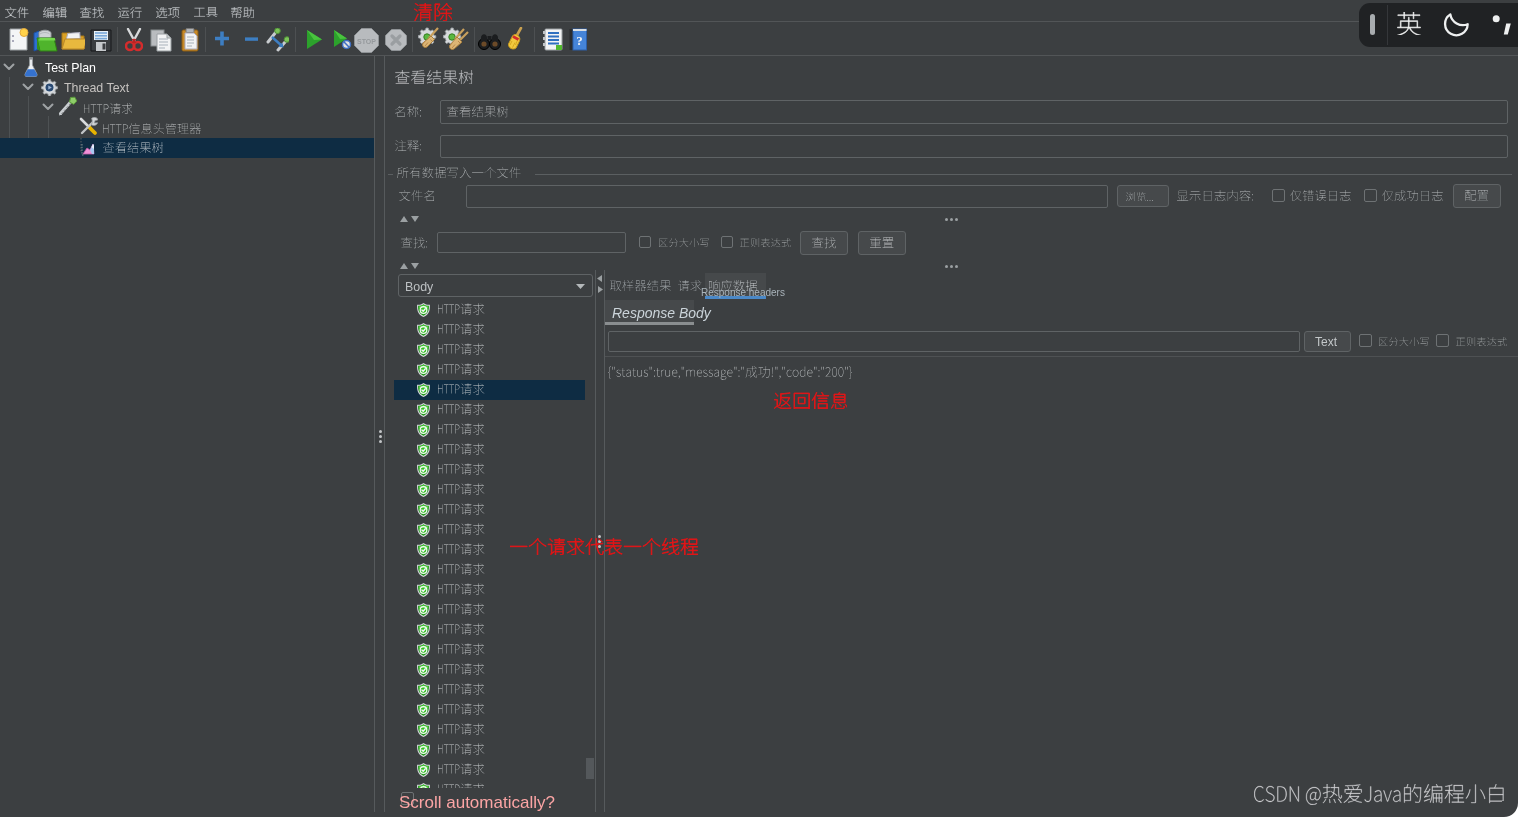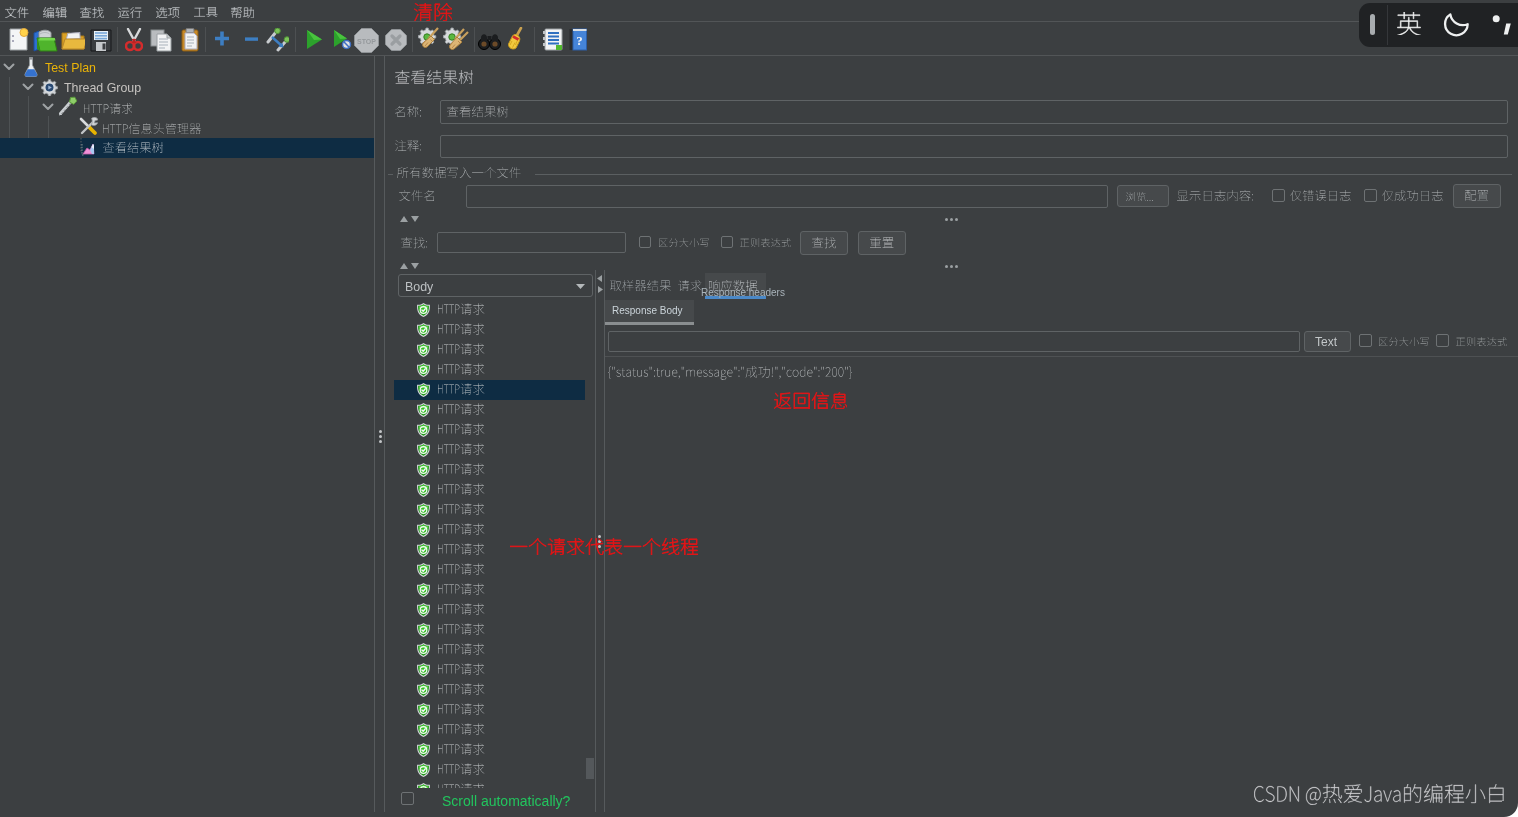--- a/index.html
+++ b/index.html
@@ -52,22 +52,22 @@
     <div style="position:absolute;left:0px;top:138px;width:374px;height:20px;z-index:2;background:#0e2c43;"></div>
     <svg style="position:absolute;left:3px;top:63px;z-index:5" width="12" height="8">
       <polyline points="1.5,1.5 6,6 10.5,1.5" fill="none" stroke="#9ea2a4" stroke-width="2" stroke-linecap="round" stroke-linejoin="round"></polyline>
     </svg>
     <svg style="position:absolute;left:22px;top:83px;z-index:5" width="12" height="8">
       <polyline points="1.5,1.5 6,6 10.5,1.5" fill="none" stroke="#9ea2a4" stroke-width="2" stroke-linecap="round" stroke-linejoin="round"></polyline>
     </svg>
     <svg style="position:absolute;left:42px;top:103px;z-index:5" width="12" height="8">
       <polyline points="1.5,1.5 6,6 10.5,1.5" fill="none" stroke="#9ea2a4" stroke-width="2" stroke-linecap="round" stroke-linejoin="round"></polyline>
     </svg>
-    <div style="position:absolute;left:45px;top:60.5px;font-size:12.4px;color:#eab308;white-space:pre;z-index:5;text-align:center;">Test Plan</div>
-    <div style="position:absolute;left:64px;top:80.5px;font-size:12.4px;color:#c6c3c0;white-space:pre;z-index:5;">Thread Group</div>
+    <div style="position:absolute;left:45px;top:60.5px;font-size:12.4px;color:#ffffff;white-space:pre;z-index:5;text-align:center;">Test Plan</div>
+    <div style="position:absolute;left:64px;top:80.5px;font-size:12.4px;color:#c6c3c0;white-space:pre;z-index:5;">Thread Text</div>
     <svg style="position:absolute;left:83.5px;top:103.2px;z-index:5" width="48.9" height="11.0" viewBox="1.18 -10.14 48.94 11.03">
       <path fill="#cbcecf" d="M1.2 0V-8.9H1.6V-4.9H5.9V-8.9H6.3V0H5.9V-4.5H1.6V0Z M10.4 0V-8.5H7.8V-8.9H13.3V-8.5H10.8V0Z M16.5 0V-8.5H14V-8.9H19.4V-8.5H16.9V0Z M21 0V-8.9H22.9Q23.8 -8.9 24.4 -8.6Q25 -8.4 25.3 -7.9Q25.7 -7.3 25.7 -6.4Q25.7 -5.6 25.3 -5Q25 -4.5 24.4 -4.2Q23.8 -3.9 22.9 -3.9H21.4V0ZM21.4 -4.3H22.8Q24 -4.3 24.6 -4.8Q25.2 -5.3 25.2 -6.4Q25.2 -7.6 24.6 -8Q24 -8.5 22.7 -8.5H21.4Z M27.8 -9.5 28.1 -9.8Q28.4 -9.5 28.7 -9.2Q29.1 -8.9 29.4 -8.6Q29.7 -8.2 29.8 -8L29.6 -7.7Q29.4 -8 29.1 -8.3Q28.8 -8.6 28.5 -8.9Q28.2 -9.3 27.8 -9.5ZM28.7 0.5 28.7 0.2 28.9 -0.2 30.8 -1.6Q30.9 -1.5 30.9 -1.4Q30.9 -1.3 31 -1.3Q30.3 -0.7 29.8 -0.4Q29.4 -0.1 29.2 0.1Q29 0.3 28.9 0.4Q28.8 0.5 28.7 0.5ZM26.8 -6.2H29.1V-5.9H26.8ZM28.7 0.5Q28.7 0.5 28.6 0.4Q28.6 0.4 28.5 0.3Q28.5 0.2 28.4 0.2Q28.6 0.1 28.8 -0.1Q29 -0.3 29 -0.7V-6.2H29.4V-0.2Q29.4 -0.2 29.3 -0.1Q29.2 0 29 0.1Q28.9 0.2 28.8 0.3Q28.7 0.5 28.7 0.5ZM31.7 -3.2H36.5V-2.8H31.7ZM31 -9.1H37.5V-8.7H31ZM31.2 -7.6H37.1V-7.3H31.2ZM30.6 -6.1H37.8V-5.7H30.6ZM31.7 -1.5H36.6V-1.1H31.7ZM31.5 -4.8H36.6V-4.4H31.9V0.8H31.5ZM36.3 -4.8H36.7V0.2Q36.7 0.4 36.6 0.5Q36.6 0.6 36.4 0.7Q36.2 0.7 35.8 0.8Q35.4 0.8 34.8 0.8Q34.8 0.7 34.7 0.6Q34.7 0.5 34.6 0.4Q35.2 0.4 35.6 0.4Q36 0.4 36.1 0.4Q36.3 0.4 36.3 0.2ZM33.9 -10.1H34.3V-6H33.9Z M39.3 -7.9H49.8V-7.5H39.3ZM44.7 -7.6Q45 -6.4 45.5 -5.3Q46.1 -4.1 46.8 -3.2Q47.5 -2.2 48.3 -1.5Q49.2 -0.8 50.1 -0.4Q50.1 -0.4 50 -0.3Q50 -0.3 49.9 -0.2Q49.9 -0.2 49.9 -0.1Q48.6 -0.7 47.5 -1.8Q46.4 -2.9 45.6 -4.4Q44.9 -5.8 44.4 -7.5ZM48.8 -6.7 49.1 -6.5Q48.7 -6.1 48.2 -5.6Q47.7 -5 47.2 -4.6Q46.7 -4.1 46.2 -3.7L46 -3.9Q46.4 -4.3 47 -4.8Q47.5 -5.3 48 -5.8Q48.5 -6.3 48.8 -6.7ZM46.2 -9.7 46.4 -10Q46.8 -9.7 47.2 -9.5Q47.7 -9.2 48 -8.9Q48.4 -8.7 48.6 -8.5L48.4 -8.2Q48.2 -8.4 47.8 -8.7Q47.4 -9 47 -9.2Q46.6 -9.5 46.2 -9.7ZM40.1 -6.3 40.4 -6.5Q40.8 -6.2 41.2 -5.8Q41.7 -5.4 42 -4.9Q42.3 -4.5 42.5 -4.2L42.3 -4Q42.1 -4.3 41.7 -4.7Q41.4 -5.2 41 -5.6Q40.6 -6 40.1 -6.3ZM44.3 -10.1H44.7V0.2Q44.7 0.5 44.6 0.6Q44.5 0.8 44.2 0.8Q44 0.9 43.5 0.9Q43 0.9 42.2 0.9Q42.2 0.8 42.1 0.7Q42.1 0.6 42 0.5Q42.7 0.5 43.3 0.5Q43.8 0.5 44 0.5Q44.2 0.5 44.3 0.4Q44.3 0.4 44.3 0.2ZM39.1 -0.8Q39.8 -1.1 40.7 -1.6Q41.5 -2.1 42.5 -2.6Q43.5 -3.2 44.4 -3.7L44.6 -3.4Q43.6 -2.9 42.7 -2.3Q41.8 -1.8 40.9 -1.3Q40 -0.8 39.3 -0.4Z"></path>
     </svg>
     <svg style="position:absolute;left:103px;top:122.6px;z-index:5" width="97.9" height="11.1" viewBox="1.19 -10.25 97.94 11.14">
       <path fill="#cbcecf" d="M1.2 0V-8.9H1.6V-4.9H6V-8.9H6.4V0H6V-4.5H1.6V0Z M10.5 0V-8.5H7.9V-8.9H13.4V-8.5H10.9V0Z M16.7 0V-8.5H14.1V-8.9H19.6V-8.5H17.1V0Z M21.2 0V-8.9H23.1Q24 -8.9 24.6 -8.6Q25.2 -8.4 25.6 -7.9Q25.9 -7.3 25.9 -6.4Q25.9 -5.6 25.6 -5Q25.2 -4.5 24.6 -4.2Q24 -3.9 23.1 -3.9H21.6V0ZM21.6 -4.3H23Q24.2 -4.3 24.8 -4.8Q25.5 -5.3 25.5 -6.4Q25.5 -7.6 24.8 -8Q24.2 -8.5 22.9 -8.5H21.6Z M31.1 -6.3H36.8V-6H31.1ZM31.1 -4.6H36.8V-4.3H31.1ZM31.1 -0.1H36.8V0.3H31.1ZM30.2 -8H37.9V-7.6H30.2ZM31 -2.9H36.9V0.8H36.6V-2.5H31.3V0.9H31ZM33.1 -10 33.4 -10.1Q33.7 -9.7 34 -9.3Q34.2 -8.9 34.3 -8.6L34 -8.4Q33.8 -8.7 33.6 -9.1Q33.3 -9.6 33.1 -10ZM29.8 -10.1 30.2 -10Q29.8 -9 29.4 -8Q28.9 -7 28.4 -6.2Q27.8 -5.3 27.2 -4.6Q27.2 -4.7 27.2 -4.7Q27.1 -4.8 27 -4.8Q27 -4.9 26.9 -4.9Q27.5 -5.6 28.1 -6.4Q28.6 -7.2 29.1 -8.2Q29.5 -9.1 29.8 -10.1ZM28.7 -7.1 29 -7.5 29 -7.4V0.9H28.7Z M41.5 -6.9V-5.5H48V-6.9ZM41.5 -5.1V-3.7H48V-5.1ZM41.5 -8.6V-7.2H48V-8.6ZM41.2 -8.9H48.4V-3.3H41.2ZM44.7 -10.2 45 -10.1Q44.8 -9.7 44.6 -9.4Q44.5 -9 44.3 -8.7L44 -8.8Q44.2 -9.1 44.4 -9.5Q44.6 -10 44.7 -10.2ZM42 -2.4H42.3V-0.1Q42.3 0.1 42.5 0.2Q42.7 0.3 43.3 0.3Q43.5 0.3 43.8 0.3Q44.1 0.3 44.5 0.3Q45 0.3 45.4 0.3Q45.8 0.3 46.2 0.3Q46.5 0.3 46.7 0.3Q47 0.3 47.2 0.2Q47.4 0.1 47.4 -0.3Q47.5 -0.6 47.5 -1.2Q47.6 -1.2 47.7 -1.2Q47.7 -1.1 47.8 -1.1Q47.9 -1.1 47.9 -1.1Q47.9 -0.4 47.8 -0Q47.7 0.4 47.4 0.5Q47.2 0.6 46.7 0.6Q46.6 0.6 46.3 0.6Q45.9 0.6 45.5 0.6Q45 0.6 44.6 0.6Q44.1 0.6 43.8 0.6Q43.5 0.6 43.4 0.6Q42.8 0.6 42.5 0.6Q42.2 0.5 42.1 0.4Q42 0.2 42 -0.1ZM43.8 -3 44.1 -3.1Q44.5 -2.9 44.8 -2.5Q45.2 -2.2 45.5 -1.8Q45.8 -1.5 45.9 -1.2L45.6 -1Q45.5 -1.3 45.2 -1.6Q44.9 -2 44.5 -2.3Q44.2 -2.7 43.8 -3ZM48.2 -2.3 48.5 -2.4Q48.8 -2.1 49.1 -1.7Q49.4 -1.2 49.6 -0.8Q49.9 -0.5 50 -0.1L49.7 0Q49.6 -0.3 49.3 -0.7Q49.1 -1.1 48.8 -1.5Q48.5 -1.9 48.2 -2.3ZM40.7 -2.2 41 -2.1Q40.9 -1.8 40.6 -1.3Q40.4 -0.9 40.2 -0.5Q40 -0 39.7 0.3L39.4 0.2Q39.7 -0.2 39.9 -0.6Q40.2 -1 40.4 -1.5Q40.6 -1.9 40.7 -2.2Z M57.5 -10H57.9Q57.9 -8.6 57.8 -7.4Q57.8 -6.1 57.6 -5.1Q57.5 -4 57.1 -3.1Q56.8 -2.2 56.1 -1.4Q55.5 -0.7 54.5 -0.1Q53.5 0.4 52 0.8Q52 0.7 51.9 0.6Q51.8 0.5 51.8 0.5Q53.2 0.1 54.2 -0.4Q55.2 -1 55.8 -1.7Q56.5 -2.4 56.8 -3.3Q57.2 -4.1 57.3 -5.2Q57.5 -6.2 57.5 -7.4Q57.5 -8.6 57.5 -10ZM51.6 -4.4H62.3V-4.1H51.6ZM57.4 -2.4 57.6 -2.7Q58.5 -2.2 59.3 -1.7Q60.1 -1.2 60.9 -0.6Q61.6 -0.1 62.1 0.4L61.9 0.7Q61.4 0.1 60.6 -0.4Q59.9 -0.9 59.1 -1.4Q58.2 -2 57.4 -2.4ZM53.5 -9.1 53.7 -9.4Q54.2 -9.2 54.7 -9Q55.2 -8.7 55.7 -8.5Q56.2 -8.2 56.4 -8L56.2 -7.6Q55.9 -7.9 55.5 -8.2Q55 -8.4 54.5 -8.7Q54 -8.9 53.5 -9.1ZM52.4 -7 52.7 -7.2Q53.2 -7.1 53.7 -6.8Q54.2 -6.6 54.6 -6.3Q55.1 -6 55.4 -5.8L55.1 -5.5Q54.8 -5.7 54.4 -6Q53.9 -6.3 53.4 -6.5Q52.9 -6.8 52.4 -7Z M66.1 0H73V0.4H66.1ZM64.6 -6.7H74V-4.8H73.7V-6.3H65V-4.8H64.6ZM66 -5.3H72.5V-3.2H66V-3.5H72.2V-5H66ZM66 -2H73.2V0.8H72.8V-1.7H66ZM65.8 -5.3H66.2V0.9H65.8ZM68.7 -7.6 69 -7.6Q69.2 -7.4 69.3 -7.1Q69.5 -6.8 69.5 -6.6L69.2 -6.4Q69.1 -6.7 69 -7Q68.8 -7.3 68.7 -7.6ZM64.9 -9H68.8V-8.7H64.9ZM70 -9H74.4V-8.6H70ZM65.2 -10.1 65.5 -10.1Q65.3 -9.2 64.9 -8.4Q64.5 -7.6 64.1 -7.1Q64 -7.1 64 -7.2Q63.9 -7.2 63.9 -7.2Q63.8 -7.3 63.8 -7.3Q64.3 -7.8 64.6 -8.6Q65 -9.3 65.2 -10.1ZM70.2 -10.1 70.6 -10Q70.4 -9.3 70.1 -8.6Q69.8 -8 69.4 -7.5Q69.4 -7.6 69.3 -7.6Q69.3 -7.6 69.2 -7.7Q69.1 -7.7 69.1 -7.7Q69.5 -8.2 69.8 -8.8Q70.1 -9.4 70.2 -10.1ZM66.2 -8.8 66.5 -8.9Q66.7 -8.5 66.9 -8.1Q67.1 -7.7 67.2 -7.4L66.9 -7.3Q66.8 -7.6 66.6 -8Q66.4 -8.5 66.2 -8.8ZM71.3 -8.7 71.6 -8.8Q71.9 -8.5 72.1 -8.1Q72.4 -7.6 72.5 -7.4L72.2 -7.2Q72.1 -7.5 71.8 -7.9Q71.6 -8.3 71.3 -8.7Z M80.6 -6.7V-4.6H86V-6.7ZM80.6 -9.2V-7.1H86V-9.2ZM80.2 -9.5H86.3V-4.3H80.2ZM80 -2.5H86.5V-2.1H80ZM79 0.1H87V0.4H79ZM75.9 -9.2H79.5V-8.8H75.9ZM76.1 -5.6H79.4V-5.3H76.1ZM75.8 -0.9Q76.3 -1.1 76.9 -1.3Q77.5 -1.5 78.1 -1.7Q78.8 -1.9 79.5 -2.1L79.5 -1.8Q78.6 -1.5 77.6 -1.1Q76.7 -0.8 75.9 -0.5ZM77.6 -9H78V-1.4L77.6 -1.3ZM83.1 -9.3H83.4V-4.5V0.2H83.1V-4.5Z M89.5 -9.2V-6.8H92.3V-9.2ZM89.1 -9.5H92.6V-6.5H89.1ZM94.7 -9.2V-6.8H97.6V-9.2ZM94.4 -9.5H98V-6.5H94.4ZM88.2 -5H99V-4.6H88.2ZM89.3 0.1H92.5V0.4H89.3ZM94.5 0.1H97.8V0.4H94.5ZM94.9 -4.9Q95.3 -4.4 96 -3.9Q96.7 -3.5 97.5 -3.1Q98.3 -2.8 99.1 -2.6Q99.1 -2.5 99 -2.5Q99 -2.4 99 -2.4Q98.9 -2.3 98.9 -2.3Q98.1 -2.5 97.3 -2.9Q96.4 -3.3 95.7 -3.7Q95 -4.2 94.6 -4.8ZM89.1 -2.8H92.6V0.8H92.2V-2.5H89.5V0.9H89.1ZM94.4 -2.8H98V0.8H97.6V-2.5H94.7V0.9H94.4ZM93.1 -6.5 93.5 -6.4Q93.1 -5.6 92.4 -4.8Q91.7 -4 90.6 -3.3Q89.6 -2.6 88.2 -2.1Q88.2 -2.1 88.1 -2.2Q88.1 -2.2 88 -2.2Q88 -2.3 88 -2.3Q89.3 -2.8 90.3 -3.5Q91.4 -4.2 92.1 -5Q92.8 -5.8 93.1 -6.5ZM95 -5.9 95.3 -6.2Q95.7 -6 96.2 -5.8Q96.7 -5.5 97 -5.3L96.8 -5Q96.5 -5.2 96 -5.5Q95.5 -5.8 95 -5.9Z"></path>
     </svg>
     <svg style="position:absolute;left:102.5px;top:142.4px;z-index:5" width="60.3" height="11.1" viewBox="0.59 -10.22 60.31 11.11">
       <path fill="#d8dce0" d="M3.3 -2.6V-1.2H9.1V-2.6ZM3.3 -4.4V-3H9.1V-4.4ZM2.9 -4.8H9.4V-0.9H2.9ZM0.8 -8.5H11.6V-8.1H0.8ZM5.9 -10.2H6.3V-5.2H5.9ZM5.6 -8.4 5.9 -8.2Q5.4 -7.7 4.8 -7.1Q4.3 -6.6 3.6 -6.1Q2.9 -5.6 2.2 -5.2Q1.5 -4.8 0.8 -4.5Q0.8 -4.6 0.8 -4.6Q0.7 -4.7 0.7 -4.7Q0.6 -4.8 0.6 -4.8Q1.2 -5.1 1.9 -5.5Q2.6 -5.8 3.3 -6.3Q4 -6.8 4.6 -7.3Q5.2 -7.8 5.6 -8.4ZM6.7 -8.4Q7.1 -7.8 7.7 -7.3Q8.3 -6.8 9 -6.4Q9.6 -5.9 10.4 -5.5Q11.1 -5.2 11.7 -5Q11.7 -4.9 11.6 -4.9Q11.6 -4.8 11.6 -4.8Q11.5 -4.7 11.5 -4.6Q10.8 -4.9 10.1 -5.3Q9.4 -5.6 8.7 -6.1Q8 -6.6 7.4 -7.1Q6.8 -7.7 6.4 -8.2ZM1.1 0.1H11.3V0.4H1.1Z M15.6 -4.7H22.6V0.9H22.2V-4.4H15.9V0.9H15.6ZM13.1 -6.3H23.8V-5.9H13.1ZM14 -7.9H23.1V-7.6H14ZM15.8 -3.2H22.4V-2.8H15.8ZM15.8 -1.6H22.4V-1.3H15.8ZM15.8 -0H22.4V0.3H15.8ZM22.6 -10.1 22.9 -9.8Q22.1 -9.6 21 -9.5Q20 -9.3 18.8 -9.2Q17.5 -9.1 16.3 -9.1Q15 -9 13.9 -9Q13.9 -9.1 13.9 -9.2Q13.8 -9.3 13.8 -9.3Q14.9 -9.4 16.2 -9.4Q17.4 -9.5 18.6 -9.6Q19.8 -9.6 20.8 -9.8Q21.9 -9.9 22.6 -10.1ZM17.7 -9.4 18.1 -9.3Q17.7 -7.9 17 -6.5Q16.4 -5.2 15.4 -4Q14.4 -2.9 13.1 -2.1Q13.1 -2.1 13 -2.2Q13 -2.2 12.9 -2.3Q12.9 -2.3 12.8 -2.3Q14.2 -3.1 15.1 -4.3Q16.1 -5.4 16.7 -6.7Q17.3 -8 17.7 -9.4Z M25.4 -2.4Q25.3 -2.5 25.3 -2.6Q25.3 -2.6 25.3 -2.7Q25.2 -2.8 25.2 -2.8Q25.4 -2.9 25.6 -3.1Q25.8 -3.3 26.1 -3.6Q26.3 -3.8 26.6 -4.2Q26.9 -4.6 27.3 -5.1Q27.7 -5.6 28.1 -6.2Q28.5 -6.8 28.9 -7.4L29.2 -7.2Q28.4 -6 27.5 -4.8Q26.6 -3.6 25.7 -2.7V-2.7Q25.7 -2.7 25.6 -2.7Q25.6 -2.6 25.5 -2.6Q25.4 -2.6 25.4 -2.5Q25.4 -2.5 25.4 -2.4ZM25.4 -2.4V-2.8L25.6 -3L29.4 -3.6Q29.4 -3.5 29.4 -3.4Q29.4 -3.3 29.4 -3.3Q28.1 -3 27.3 -2.9Q26.5 -2.7 26.1 -2.7Q25.7 -2.6 25.6 -2.5Q25.4 -2.5 25.4 -2.4ZM25.3 -5.4Q25.3 -5.4 25.2 -5.5Q25.2 -5.6 25.2 -5.6Q25.2 -5.7 25.1 -5.8Q25.3 -5.8 25.4 -6Q25.6 -6.2 25.8 -6.5Q25.9 -6.7 26.1 -7Q26.3 -7.4 26.6 -7.9Q26.8 -8.4 27.1 -8.9Q27.4 -9.5 27.6 -10L27.9 -9.9Q27.6 -9.1 27.2 -8.3Q26.8 -7.6 26.4 -6.9Q26 -6.2 25.6 -5.6V-5.6Q25.6 -5.6 25.6 -5.6Q25.5 -5.6 25.4 -5.5Q25.4 -5.5 25.3 -5.4Q25.3 -5.4 25.3 -5.4ZM25.3 -5.4V-5.7L25.6 -5.8L28.1 -6.1Q28.1 -6 28.1 -5.9Q28.1 -5.8 28.1 -5.8Q27.2 -5.7 26.7 -5.6Q26.2 -5.5 25.9 -5.5Q25.6 -5.4 25.5 -5.4Q25.3 -5.4 25.3 -5.4ZM25.2 -0.4Q25.7 -0.5 26.4 -0.7Q27 -0.8 27.8 -1Q28.6 -1.1 29.4 -1.3L29.4 -1Q28.3 -0.7 27.2 -0.5Q26.1 -0.2 25.2 -0ZM29.6 -8.4H36V-8.1H29.6ZM29.9 -5.6H35.9V-5.2H29.9ZM30.4 -0H35.4V0.3H30.4ZM32.7 -10.2H33V-5.4H32.7ZM30.2 -3.6H35.5V0.8H35.2V-3.3H30.6V0.9H30.2Z M37.8 -3.6H48.3V-3.3H37.8ZM42.8 -9.5H43.2V0.9H42.8ZM42.6 -3.6 42.9 -3.4Q42.3 -2.6 41.5 -1.9Q40.6 -1.1 39.6 -0.6Q38.7 0 37.8 0.4Q37.7 0.3 37.7 0.3Q37.7 0.2 37.6 0.2Q37.6 0.1 37.5 0.1Q38.2 -0.2 38.9 -0.5Q39.6 -0.9 40.3 -1.4Q41 -1.9 41.6 -2.4Q42.2 -3 42.6 -3.6ZM43.5 -3.6Q43.9 -3 44.5 -2.5Q45.1 -1.9 45.8 -1.5Q46.5 -1 47.2 -0.6Q48 -0.2 48.6 0Q48.6 0.1 48.5 0.1Q48.5 0.2 48.4 0.2Q48.4 0.3 48.4 0.3Q47.7 0.1 47 -0.3Q46.2 -0.7 45.5 -1.2Q44.8 -1.7 44.2 -2.3Q43.6 -2.8 43.2 -3.4ZM39.3 -7.1V-5.4H46.9V-7.1ZM39.3 -9.2V-7.5H46.9V-9.2ZM38.9 -9.6H47.2V-5H38.9Z M53.7 -8.7H56.2V-8.3H53.7ZM56.1 -8.7H56.2L56.2 -8.7L56.5 -8.7Q56.3 -6.5 55.9 -4.8Q55.5 -3.1 54.9 -1.8Q54.3 -0.5 53.6 0.3Q53.6 0.2 53.5 0.1Q53.4 0 53.3 0Q53.8 -0.5 54.3 -1.4Q54.7 -2.2 55.1 -3.3Q55.5 -4.4 55.7 -5.8Q56 -7.1 56.1 -8.6ZM53.7 -6.7 53.9 -6.8Q54.3 -6.2 54.7 -5.5Q55.1 -4.9 55.5 -4.2Q55.9 -3.5 56.2 -2.9Q56.5 -2.3 56.7 -1.9L56.4 -1.7Q56.2 -2.2 55.9 -2.8Q55.6 -3.4 55.2 -4Q54.8 -4.7 54.4 -5.4Q54 -6.1 53.7 -6.7ZM56.7 -7.3H60.9V-7H56.7ZM59.4 -10.2H59.8V0.2Q59.8 0.4 59.7 0.6Q59.6 0.7 59.4 0.7Q59.2 0.8 58.8 0.8Q58.4 0.8 57.6 0.8Q57.6 0.7 57.6 0.6Q57.5 0.5 57.5 0.4Q58.1 0.4 58.5 0.4Q59 0.5 59.1 0.4Q59.3 0.4 59.3 0.4Q59.4 0.3 59.4 0.2ZM57.3 -5.3 57.6 -5.4Q57.9 -5.1 58.1 -4.6Q58.4 -4.2 58.6 -3.8Q58.8 -3.4 58.9 -3.1L58.6 -2.9Q58.5 -3.2 58.3 -3.6Q58.1 -4 57.8 -4.5Q57.6 -4.9 57.3 -5.3ZM50 -7.5H53.2V-7.1H50ZM51.5 -10.2H51.9V0.8H51.5ZM51.5 -7.4 51.8 -7.3Q51.7 -6.6 51.5 -5.8Q51.4 -5 51.1 -4.2Q50.9 -3.4 50.6 -2.8Q50.3 -2.1 50 -1.6Q50 -1.7 49.9 -1.8Q49.8 -1.9 49.8 -1.9Q50 -2.3 50.3 -3Q50.6 -3.6 50.8 -4.3Q51 -5.1 51.2 -5.9Q51.4 -6.6 51.5 -7.4ZM51.9 -6.4Q52 -6.3 52.2 -5.9Q52.4 -5.6 52.6 -5.1Q52.9 -4.7 53.1 -4.4Q53.3 -4 53.4 -3.8L53.1 -3.6Q53 -3.8 52.8 -4.2Q52.6 -4.5 52.4 -5Q52.1 -5.4 51.9 -5.8Q51.7 -6.1 51.6 -6.3Z"></path>
     </svg>
     <svg style="position:absolute;left:395px;top:69.8px;z-index:5" width="78.4" height="14.4" viewBox="0.77 -13.30 78.45 14.45">
@@ -214,41 +214,41 @@
       <use href="#ht" x="52" y="463.6"></use>
       <use href="#sh" x="31.5" y="472.6"></use>
       <use href="#ht" x="52" y="483.6"></use>
       <use href="#sh" x="31.5" y="492.6"></use>
       <use href="#ht" x="52" y="503.6"></use>
       <use href="#sh" x="31.5" y="512.6"></use>
       <use href="#ht" x="52" y="523.6"></use>
     </svg>
     <div style="position:absolute;left:586px;top:758px;width:8px;height:21px;z-index:4;background:#54585b;"></div>
     <div style="position:absolute;left:401px;top:792px;width:13px;height:13px;z-index:3;background:transparent;border:1px solid #6e7274;border-radius:2px;box-sizing:border-box;"></div>
-    <div style="position:absolute;left:442px;top:792.5px;font-size:14px;color:#22c55e;white-space:pre;z-index:5;">Scroll automatically?</div>
+    <div style="position:absolute;left:399px;top:792.5px;font-size:17px;color:#fca5a5;white-space:pre;z-index:5;">Scroll automatically?</div>
     <svg style="position:absolute;left:597px;top:275px;z-index:5" width="5" height="7">
       <polygon points="5,0 5,7 0,3.5" fill="#9ba0a2"></polygon>
     </svg>
     <svg style="position:absolute;left:598px;top:286px;z-index:5" width="5" height="7">
       <polygon points="0,0 5,3.5 0,7" fill="#9ba0a2"></polygon>
     </svg>
     <div style="position:absolute;left:705px;top:273px;width:61px;height:26px;z-index:2;background:#46494b;"></div>
     <div style="position:absolute;left:705px;top:296px;width:61px;height:3px;z-index:3;background:#4a88c7;"></div>
     <svg style="position:absolute;left:610px;top:280px;z-index:5" width="60.9" height="11.2" viewBox="0.53 -10.30 60.88 11.17">
       <path fill="#b7bdc1" d="M6.2 -8.8H11.1V-8.4H6.2ZM10.9 -8.8H11L11.1 -8.8L11.3 -8.8Q11 -6.3 10.2 -4.5Q9.4 -2.6 8.4 -1.3Q7.4 0 6.2 0.9Q6.2 0.8 6.1 0.7Q6 0.6 6 0.6Q7.1 -0.2 8.1 -1.5Q9.1 -2.8 9.9 -4.6Q10.6 -6.4 10.9 -8.7ZM7.4 -8.6Q7.7 -6.5 8.2 -4.7Q8.8 -2.9 9.6 -1.6Q10.5 -0.3 11.8 0.5Q11.8 0.5 11.7 0.6Q11.7 0.6 11.6 0.7Q11.6 0.7 11.5 0.8Q10.2 -0 9.3 -1.4Q8.4 -2.8 7.9 -4.6Q7.3 -6.4 7 -8.6ZM0.6 -9.6H6.2V-9.3H0.6ZM1.8 -7.1H5V-6.7H1.8ZM1.8 -4.5H5V-4.1H1.8ZM1.6 -9.5H2V-1.4L1.6 -1.4ZM0.5 -1.4Q1.2 -1.5 2.2 -1.7Q3.1 -1.8 4.2 -2Q5.2 -2.2 6.3 -2.4L6.3 -2Q5.3 -1.8 4.3 -1.7Q3.3 -1.5 2.3 -1.3Q1.4 -1.1 0.7 -1ZM4.8 -9.5H5.1V0.9H4.8Z M17.3 -7.8H23.7V-7.5H17.3ZM17.7 -5.3H23.2V-4.9H17.7ZM16.7 -2.6H24V-2.3H16.7ZM20.3 -7.7H20.6V0.9H20.3ZM18 -10.1 18.3 -10.2Q18.6 -9.8 19 -9.2Q19.3 -8.7 19.5 -8.3L19.1 -8.1Q19 -8.5 18.7 -9Q18.3 -9.6 18 -10.1ZM22.9 -10.3 23.3 -10.1Q23 -9.5 22.5 -8.8Q22.1 -8.1 21.7 -7.6L21.4 -7.8Q21.7 -8.1 22 -8.5Q22.2 -9 22.5 -9.4Q22.8 -9.9 22.9 -10.3ZM13.2 -7.8H16.8V-7.5H13.2ZM15 -10.3H15.3V0.8H15ZM15 -7.7 15.3 -7.7Q15.1 -6.9 14.9 -6.1Q14.7 -5.3 14.4 -4.5Q14.1 -3.8 13.8 -3.1Q13.5 -2.4 13.2 -2Q13.2 -2 13.1 -2.1Q13 -2.1 13 -2.2Q12.9 -2.2 12.9 -2.2Q13.2 -2.7 13.5 -3.3Q13.8 -4 14.1 -4.7Q14.4 -5.4 14.6 -6.2Q14.8 -7 15 -7.7ZM15.3 -6.9Q15.4 -6.8 15.6 -6.5Q15.8 -6.2 16 -5.8Q16.3 -5.4 16.5 -5.1Q16.7 -4.8 16.7 -4.6L16.5 -4.3Q16.4 -4.5 16.2 -4.8Q16 -5.2 15.8 -5.6Q15.6 -5.9 15.4 -6.3Q15.2 -6.6 15.1 -6.7Z M26.9 -9.3V-7H29.7V-9.3ZM26.5 -9.7H30V-6.6H26.5ZM32.2 -9.3V-7H35.2V-9.3ZM31.8 -9.7H35.5V-6.6H31.8ZM25.5 -5.1H36.5V-4.7H25.5ZM26.6 0.1H29.9V0.4H26.6ZM32 0.1H35.3V0.4H32ZM32.3 -5Q32.8 -4.5 33.5 -4Q34.2 -3.5 35 -3.2Q35.9 -2.8 36.7 -2.6Q36.6 -2.6 36.6 -2.5Q36.5 -2.5 36.5 -2.4Q36.4 -2.4 36.4 -2.3Q35.6 -2.5 34.8 -2.9Q33.9 -3.3 33.2 -3.8Q32.5 -4.3 32 -4.8ZM26.5 -2.9H30V0.8H29.7V-2.5H26.9V0.9H26.5ZM31.8 -2.9H35.5V0.8H35.2V-2.5H32.2V0.9H31.8ZM30.5 -6.6 30.9 -6.5Q30.5 -5.7 29.8 -4.9Q29.1 -4.1 28 -3.3Q27 -2.6 25.6 -2.1Q25.5 -2.1 25.5 -2.2Q25.4 -2.2 25.4 -2.3Q25.4 -2.3 25.3 -2.4Q26.7 -2.9 27.7 -3.6Q28.8 -4.3 29.5 -5.1Q30.2 -5.9 30.5 -6.6ZM32.5 -6 32.7 -6.3Q33.2 -6.1 33.7 -5.9Q34.2 -5.6 34.5 -5.4L34.3 -5.1Q34 -5.3 33.5 -5.6Q33 -5.9 32.5 -6Z M38 -2.5Q37.9 -2.5 37.9 -2.6Q37.9 -2.7 37.9 -2.7Q37.8 -2.8 37.8 -2.9Q38 -2.9 38.2 -3.1Q38.5 -3.3 38.7 -3.7Q38.9 -3.8 39.2 -4.2Q39.5 -4.6 39.9 -5.1Q40.3 -5.7 40.7 -6.3Q41.1 -6.9 41.5 -7.5L41.9 -7.3Q41 -6 40.1 -4.8Q39.2 -3.6 38.3 -2.7V-2.7Q38.3 -2.7 38.3 -2.7Q38.2 -2.7 38.1 -2.6Q38.1 -2.6 38 -2.5Q38 -2.5 38 -2.5ZM38 -2.5V-2.8L38.3 -3L42 -3.6Q42 -3.6 42 -3.5Q42 -3.4 42.1 -3.3Q40.7 -3.1 39.9 -2.9Q39.2 -2.8 38.8 -2.7Q38.4 -2.6 38.2 -2.6Q38 -2.5 38 -2.5ZM37.9 -5.4Q37.9 -5.4 37.8 -5.5Q37.8 -5.6 37.8 -5.7Q37.8 -5.8 37.7 -5.8Q37.9 -5.8 38 -6Q38.2 -6.3 38.4 -6.6Q38.5 -6.7 38.7 -7.1Q38.9 -7.5 39.2 -7.9Q39.5 -8.4 39.7 -9Q40 -9.6 40.2 -10.1L40.5 -10Q40.2 -9.2 39.8 -8.4Q39.5 -7.6 39.1 -6.9Q38.7 -6.2 38.2 -5.7V-5.7Q38.2 -5.7 38.2 -5.6Q38.1 -5.6 38.1 -5.6Q38 -5.5 37.9 -5.5Q37.9 -5.4 37.9 -5.4ZM37.9 -5.4V-5.7L38.2 -5.9L40.8 -6.2Q40.8 -6.1 40.8 -6Q40.8 -5.9 40.8 -5.8Q39.9 -5.7 39.3 -5.6Q38.8 -5.6 38.5 -5.5Q38.2 -5.5 38.1 -5.4Q37.9 -5.4 37.9 -5.4ZM37.8 -0.4Q38.3 -0.5 39 -0.7Q39.7 -0.8 40.4 -1Q41.2 -1.2 42 -1.3L42 -1Q40.9 -0.7 39.8 -0.5Q38.7 -0.2 37.8 -0ZM42.2 -8.5H48.7V-8.1H42.2ZM42.5 -5.6H48.6V-5.3H42.5ZM43.1 -0H48V0.3H43.1ZM45.3 -10.3H45.7V-5.4H45.3ZM42.9 -3.6H48.2V0.8H47.9V-3.3H43.2V0.9H42.9Z M50.5 -3.7H61.1V-3.3H50.5ZM55.6 -9.6H56V0.9H55.6ZM55.3 -3.6 55.7 -3.4Q55.1 -2.6 54.2 -1.9Q53.3 -1.2 52.4 -0.6Q51.4 0 50.5 0.4Q50.5 0.3 50.4 0.3Q50.4 0.2 50.3 0.2Q50.3 0.1 50.2 0.1Q50.9 -0.2 51.6 -0.5Q52.4 -0.9 53 -1.4Q53.7 -1.9 54.3 -2.5Q54.9 -3 55.3 -3.6ZM56.2 -3.6Q56.7 -3 57.3 -2.5Q57.9 -1.9 58.6 -1.5Q59.3 -1 60 -0.6Q60.7 -0.2 61.4 0Q61.4 0.1 61.3 0.1Q61.3 0.2 61.2 0.2Q61.2 0.3 61.1 0.3Q60.5 0.1 59.7 -0.3Q59 -0.7 58.3 -1.2Q57.6 -1.7 57 -2.3Q56.4 -2.9 55.9 -3.4ZM52 -7.2V-5.4H59.6V-7.2ZM52 -9.3V-7.6H59.6V-9.3ZM51.7 -9.7H60V-5H51.7Z"></path>
     </svg>
     <svg style="position:absolute;left:678px;top:280px;z-index:5" width="23.7" height="11.2" viewBox="0.61 -10.30 23.68 11.21">
       <path fill="#b7bdc1" d="M1.6 -9.7 1.9 -9.9Q2.2 -9.6 2.6 -9.3Q2.9 -9 3.2 -8.7Q3.5 -8.4 3.7 -8.1L3.4 -7.8Q3.2 -8.1 2.9 -8.4Q2.6 -8.7 2.3 -9.1Q2 -9.4 1.6 -9.7ZM2.5 0.5 2.5 0.2 2.7 -0.2 4.7 -1.6Q4.7 -1.5 4.8 -1.5Q4.8 -1.4 4.8 -1.3Q4.1 -0.8 3.7 -0.4Q3.2 -0.1 3 0.1Q2.8 0.3 2.7 0.4Q2.6 0.5 2.5 0.5ZM0.6 -6.3H3V-6H0.6ZM2.5 0.5Q2.5 0.5 2.4 0.4Q2.4 0.4 2.4 0.3Q2.3 0.2 2.3 0.2Q2.4 0.1 2.6 -0.1Q2.8 -0.3 2.8 -0.7V-6.3H3.2V-0.2Q3.2 -0.2 3.1 -0.1Q3 0 2.9 0.1Q2.7 0.2 2.6 0.4Q2.5 0.5 2.5 0.5ZM5.6 -3.2H10.5V-2.9H5.6ZM4.8 -9.2H11.4V-8.8H4.8ZM5.1 -7.8H11V-7.4H5.1ZM4.5 -6.2H11.8V-5.8H4.5ZM5.6 -1.5H10.5V-1.2H5.6ZM5.4 -4.9H10.5V-4.5H5.8V0.8H5.4ZM10.3 -4.9H10.7V0.2Q10.7 0.4 10.6 0.5Q10.5 0.6 10.3 0.7Q10.2 0.8 9.8 0.8Q9.4 0.8 8.7 0.8Q8.7 0.7 8.6 0.6Q8.6 0.5 8.5 0.4Q9.1 0.4 9.5 0.4Q9.9 0.4 10.1 0.4Q10.3 0.4 10.3 0.2ZM7.8 -10.3H8.2V-6.1H7.8Z M13.3 -8H24V-7.7H13.3ZM18.7 -7.7Q19.1 -6.5 19.6 -5.3Q20.2 -4.2 20.9 -3.2Q21.6 -2.3 22.5 -1.6Q23.3 -0.8 24.3 -0.4Q24.3 -0.4 24.2 -0.3Q24.1 -0.3 24.1 -0.2Q24.1 -0.2 24 -0.1Q22.7 -0.7 21.6 -1.8Q20.5 -3 19.7 -4.4Q18.9 -5.9 18.4 -7.6ZM23 -6.9 23.2 -6.6Q22.9 -6.2 22.4 -5.6Q21.8 -5.1 21.3 -4.6Q20.8 -4.2 20.3 -3.8L20.1 -4Q20.5 -4.4 21.1 -4.9Q21.6 -5.4 22.1 -5.9Q22.6 -6.4 23 -6.9ZM20.3 -9.9 20.5 -10.1Q20.9 -9.9 21.4 -9.6Q21.8 -9.4 22.2 -9.1Q22.5 -8.8 22.8 -8.6L22.6 -8.3Q22.3 -8.6 21.9 -8.8Q21.5 -9.1 21.1 -9.4Q20.7 -9.7 20.3 -9.9ZM14.1 -6.4 14.4 -6.6Q14.9 -6.3 15.3 -5.9Q15.7 -5.4 16 -5Q16.4 -4.6 16.6 -4.3L16.3 -4.1Q16.1 -4.4 15.7 -4.8Q15.4 -5.2 15 -5.7Q14.6 -6.1 14.1 -6.4ZM18.4 -10.3H18.8V0.2Q18.8 0.5 18.7 0.6Q18.5 0.8 18.3 0.8Q18.1 0.9 17.5 0.9Q17 0.9 16.2 0.9Q16.2 0.8 16.2 0.7Q16.1 0.6 16 0.5Q16.8 0.5 17.3 0.5Q17.9 0.5 18.1 0.5Q18.3 0.5 18.3 0.4Q18.4 0.4 18.4 0.2ZM13.1 -0.8Q13.8 -1.1 14.7 -1.6Q15.6 -2.1 16.6 -2.7Q17.5 -3.2 18.5 -3.8L18.6 -3.5Q17.7 -2.9 16.8 -2.4Q15.8 -1.8 14.9 -1.3Q14 -0.8 13.3 -0.4Z"></path>
     </svg>
     <svg style="position:absolute;left:709px;top:280px;z-index:5" width="48.0" height="11.3" viewBox="1.04 -10.34 47.99 11.28">
       <path fill="#d8dcdf" d="M1.2 -9H3.8V-2.5H1.2V-2.8H3.5V-8.7H1.2ZM1 -9H1.4V-1.2H1ZM11.1 -8.2H11.4V0.2Q11.4 0.4 11.4 0.5Q11.3 0.6 11.1 0.7Q10.9 0.8 10.6 0.8Q10.2 0.8 9.7 0.8Q9.7 0.7 9.6 0.6Q9.6 0.5 9.5 0.4Q10 0.4 10.4 0.4Q10.7 0.4 10.9 0.4Q11 0.4 11 0.3Q11.1 0.3 11.1 0.2ZM5 -8.2H11.3V-7.8H5.4V0.8H5ZM6.8 -6H7.1V-1.3H6.8ZM7 -6H9.7V-2H7V-2.4H9.3V-5.6H7ZM8.2 -10.3 8.5 -10.2Q8.3 -9.6 8.1 -9Q7.8 -8.3 7.6 -7.9L7.2 -8Q7.4 -8.3 7.6 -8.7Q7.8 -9.1 7.9 -9.6Q8.1 -10 8.2 -10.3Z M14.2 -8.5H24V-8.2H14.2ZM14 -8.5H14.4V-5.1Q14.4 -4.5 14.4 -3.7Q14.3 -2.9 14.2 -2.1Q14.1 -1.3 13.9 -0.5Q13.6 0.3 13.3 0.9Q13.2 0.9 13.2 0.9Q13.1 0.8 13.1 0.8Q13 0.8 13 0.7Q13.3 0.1 13.5 -0.7Q13.8 -1.4 13.9 -2.2Q14 -3 14 -3.7Q14 -4.5 14 -5.1ZM18.4 -10.2 18.7 -10.3Q18.9 -10 19.2 -9.6Q19.4 -9.1 19.5 -8.8L19.2 -8.7Q19.1 -9 18.8 -9.4Q18.6 -9.9 18.4 -10.2ZM15.7 -6.1 16 -6.2Q16.3 -5.6 16.6 -4.8Q16.9 -4 17.1 -3.3Q17.3 -2.6 17.5 -2L17.1 -1.8Q17 -2.4 16.8 -3.1Q16.5 -3.9 16.3 -4.7Q16 -5.4 15.7 -6.1ZM18.7 -6.7 19 -6.8Q19.2 -6.2 19.4 -5.4Q19.6 -4.6 19.8 -3.9Q20 -3.2 20.1 -2.6L19.7 -2.5Q19.6 -3 19.5 -3.8Q19.3 -4.5 19.1 -5.3Q18.9 -6 18.7 -6.7ZM22.9 -6.9 23.2 -6.7Q22.9 -5.6 22.5 -4.4Q22 -3.2 21.5 -2.1Q21 -0.9 20.4 0.1Q20.3 0.1 20.2 0Q20.2 -0 20.1 -0.1Q20.7 -1.1 21.3 -2.3Q21.8 -3.4 22.2 -4.6Q22.6 -5.8 22.9 -6.9ZM14.9 -0.2H24.2V0.2H14.9Z M25.8 -3.9H30.6V-3.5H25.8ZM25.5 -7.9H31.4V-7.5H25.5ZM30.5 -10 30.9 -9.8Q30.6 -9.3 30.3 -8.9Q30 -8.4 29.7 -8.1L29.5 -8.2Q29.7 -8.5 29.9 -8.8Q30 -9.1 30.2 -9.4Q30.4 -9.7 30.5 -10ZM28.3 -10.3H28.6V-5.1H28.3ZM26.1 -9.8 26.4 -9.9Q26.7 -9.5 27 -9Q27.2 -8.6 27.3 -8.2L27 -8.1Q26.9 -8.4 26.7 -8.9Q26.4 -9.4 26.1 -9.8ZM28.3 -7.7 28.6 -7.6Q28.3 -7 27.8 -6.5Q27.4 -5.9 26.8 -5.5Q26.3 -5 25.7 -4.7Q25.7 -4.8 25.6 -4.9Q25.6 -5 25.5 -5.1Q26 -5.3 26.6 -5.7Q27.1 -6.2 27.5 -6.7Q28 -7.2 28.3 -7.7ZM28.6 -7.5Q28.7 -7.4 29.1 -7.2Q29.4 -6.9 29.8 -6.7Q30.2 -6.4 30.5 -6.2Q30.9 -6 31 -5.9L30.8 -5.5Q30.6 -5.7 30.3 -5.9Q30 -6.2 29.6 -6.4Q29.2 -6.7 28.9 -6.9Q28.5 -7.2 28.3 -7.3ZM32.5 -7.8H36.4V-7.4H32.5ZM32.8 -10.1 33.2 -10.1Q33 -8.9 32.7 -7.9Q32.5 -6.9 32.1 -6Q31.7 -5.1 31.3 -4.4Q31.3 -4.5 31.2 -4.5Q31.1 -4.5 31.1 -4.6Q31 -4.6 31 -4.6Q31.4 -5.3 31.8 -6.2Q32.1 -7 32.4 -8Q32.6 -9.1 32.8 -10.1ZM35.2 -7.6 35.6 -7.6Q35.2 -5.5 34.7 -3.9Q34.1 -2.3 33.1 -1.1Q32.2 0 30.7 0.9Q30.7 0.8 30.6 0.8Q30.6 0.7 30.5 0.7Q30.5 0.6 30.4 0.6Q31.9 -0.2 32.8 -1.3Q33.8 -2.5 34.3 -4Q34.9 -5.6 35.2 -7.6ZM32.5 -7.3Q32.8 -5.6 33.4 -4Q33.9 -2.5 34.7 -1.3Q35.6 -0.1 36.7 0.5Q36.6 0.5 36.6 0.6Q36.5 0.7 36.4 0.8Q35.3 0.1 34.5 -1.1Q33.6 -2.3 33.1 -3.9Q32.5 -5.5 32.2 -7.3ZM26.5 -2 26.8 -2.2Q27.5 -2 28.1 -1.7Q28.8 -1.4 29.4 -1.1Q30 -0.7 30.4 -0.4L30.1 -0.2Q29.7 -0.5 29.1 -0.8Q28.5 -1.1 27.9 -1.4Q27.2 -1.7 26.5 -2ZM30.4 -3.9H30.5L30.5 -3.9L30.7 -3.8Q30.4 -2.5 29.6 -1.6Q28.8 -0.7 27.8 -0.2Q26.8 0.4 25.7 0.7Q25.7 0.6 25.6 0.5Q25.6 0.4 25.5 0.4Q26.5 0.1 27.5 -0.4Q28.5 -0.9 29.3 -1.8Q30 -2.6 30.4 -3.8ZM26.5 -2Q26.8 -2.3 27.1 -2.8Q27.3 -3.3 27.6 -3.8Q27.8 -4.3 28 -4.7L28.3 -4.7Q28.1 -4.2 27.9 -3.7Q27.7 -3.2 27.4 -2.7Q27.1 -2.3 26.9 -1.9Z M42.5 -9.7H48.5V-6.9H42.5V-7.3H48.1V-9.3H42.5ZM42.3 -9.7H42.6V-6Q42.6 -5.3 42.6 -4.4Q42.5 -3.5 42.4 -2.6Q42.2 -1.7 41.9 -0.8Q41.6 0.1 41.1 0.8Q41.1 0.8 41 0.8Q41 0.7 40.9 0.7Q40.8 0.7 40.8 0.6Q41.3 -0.1 41.6 -0.9Q41.9 -1.8 42 -2.7Q42.2 -3.6 42.2 -4.4Q42.3 -5.3 42.3 -6ZM42.6 -5.3H49V-4.9H42.6ZM43.4 -0.1H48.2V0.2H43.4ZM45.6 -7H46V-2.9H45.6ZM43.2 -3H48.5V0.8H48.2V-2.6H43.5V0.9H43.2ZM37.7 -3.4Q38.4 -3.6 39.4 -4Q40.4 -4.4 41.5 -4.7L41.5 -4.4Q40.5 -4 39.6 -3.7Q38.6 -3.3 37.8 -3ZM37.8 -7.7H41.5V-7.3H37.8ZM39.6 -10.3H40V0.3Q40 0.5 39.9 0.6Q39.8 0.8 39.6 0.8Q39.4 0.9 39.1 0.9Q38.8 0.9 38.2 0.9Q38.2 0.8 38.1 0.7Q38.1 0.6 38.1 0.5Q38.5 0.5 38.9 0.5Q39.2 0.5 39.4 0.5Q39.5 0.5 39.5 0.5Q39.6 0.4 39.6 0.3Z"></path>
     </svg>
     <div style="position:absolute;left:605px;top:300px;width:89px;height:22px;z-index:2;background:#46494b;"></div>
     <div style="position:absolute;left:605px;top:322px;width:89px;height:3px;z-index:3;background:#8a8e90;"></div>
-    <div style="position:absolute;left:612px;top:304.5px;font-size:10px;color:#cbd4da;white-space:pre;z-index:5;">Response Body</div>
+    <div style="position:absolute;left:612px;top:304.5px;font-size:14px;color:#cbd4da;white-space:pre;z-index:5;font-style:italic;">Response Body</div>
     <div style="position:absolute;left:701px;top:287px;font-size:10px;color:#a9b3ba;white-space:pre;z-index:5;">Response headers</div>
     <div style="position:absolute;left:608px;top:331px;width:692px;height:21px;z-index:3;background:transparent;border:1px solid #5f6365;border-radius:2px;box-sizing:border-box;"></div>
     <div style="position:absolute;left:1304px;top:331px;width:47px;height:21px;z-index:3;background:#46494b;border:1px solid #5f6365;border-radius:3px;box-sizing:border-box;"></div>
     <div style="position:absolute;left:1315px;top:334.5px;font-size:12px;color:#c3c7c9;white-space:pre;z-index:5;">Text</div>
     <div style="position:absolute;left:1359px;top:334px;width:13px;height:13px;z-index:3;background:transparent;border:1px solid #6e7274;border-radius:2px;box-sizing:border-box;"></div>
     <svg style="position:absolute;left:1379px;top:337px;z-index:5" width="49.9" height="9.4" viewBox="1.16 -8.62 49.90 9.38">
       <path fill="#bdc1c3" d="M7.7 -7 8 -6.9Q7.4 -5.7 6.5 -4.6Q5.6 -3.5 4.7 -2.6Q3.7 -1.6 2.7 -0.9Q2.7 -0.9 2.6 -1Q2.6 -1 2.5 -1.1Q2.5 -1.1 2.4 -1.1Q3.5 -1.8 4.4 -2.7Q5.4 -3.7 6.3 -4.7Q7.1 -5.8 7.7 -7ZM2.7 -6.4 2.9 -6.6Q3.7 -5.9 4.4 -5.2Q5.2 -4.5 5.9 -3.7Q6.7 -3 7.3 -2.3Q7.9 -1.6 8.3 -1.1L8 -0.9Q7.6 -1.4 7 -2.1Q6.4 -2.8 5.7 -3.6Q5 -4.3 4.2 -5Q3.4 -5.8 2.7 -6.4ZM9.6 -8V-7.7H1.5V0.1H9.8V0.4H1.2V-8Z M12.3 -4.6H18.6V-4.3H12.3ZM18.4 -4.6H18.7Q18.7 -4.6 18.7 -4.5Q18.7 -4.5 18.7 -4.5Q18.7 -4.4 18.7 -4.4Q18.7 -3.2 18.6 -2.3Q18.5 -1.4 18.4 -0.9Q18.4 -0.3 18.3 -0Q18.2 0.3 18 0.4Q17.9 0.6 17.7 0.6Q17.6 0.6 17.3 0.6Q17.1 0.7 16.6 0.6Q16.2 0.6 15.6 0.6Q15.6 0.5 15.6 0.4Q15.6 0.3 15.5 0.3Q16.1 0.3 16.6 0.3Q17.1 0.4 17.3 0.4Q17.6 0.4 17.8 0.2Q17.9 0.1 18 -0.4Q18.1 -0.9 18.2 -1.9Q18.3 -2.9 18.4 -4.5ZM13.9 -8.4 14.3 -8.3Q13.9 -7.4 13.4 -6.7Q13 -5.9 12.4 -5.3Q11.9 -4.7 11.3 -4.2Q11.2 -4.2 11.2 -4.2Q11.1 -4.3 11.1 -4.3Q11 -4.4 11 -4.4Q11.6 -4.8 12.2 -5.5Q12.7 -6.1 13.2 -6.8Q13.6 -7.6 13.9 -8.4ZM17.2 -8.4Q17.5 -7.8 17.8 -7.3Q18.2 -6.7 18.6 -6.2Q19 -5.6 19.4 -5.2Q19.9 -4.8 20.3 -4.5Q20.2 -4.5 20.2 -4.5Q20.1 -4.4 20.1 -4.4Q20.1 -4.3 20 -4.3Q19.6 -4.6 19.2 -5Q18.8 -5.5 18.4 -6Q18 -6.5 17.6 -7.1Q17.2 -7.7 17 -8.3ZM14.6 -4.5H15Q14.9 -3.7 14.6 -2.9Q14.4 -2.1 14.1 -1.4Q13.7 -0.7 13 -0.1Q12.4 0.4 11.3 0.8Q11.3 0.7 11.3 0.7Q11.3 0.6 11.2 0.6Q11.2 0.6 11.1 0.5Q12.1 0.2 12.8 -0.3Q13.4 -0.9 13.8 -1.5Q14.2 -2.2 14.4 -3Q14.5 -3.7 14.6 -4.5Z M21.5 -5.5H30.5V-5.2H21.5ZM26.3 -5.3Q26.7 -4 27.3 -2.9Q27.9 -1.7 28.8 -0.9Q29.6 -0 30.7 0.4Q30.6 0.5 30.6 0.5Q30.5 0.6 30.5 0.6Q30.5 0.7 30.4 0.7Q29.4 0.2 28.5 -0.7Q27.6 -1.6 27 -2.7Q26.4 -3.9 26 -5.3ZM25.9 -8.6H26.2Q26.2 -8 26.2 -7.3Q26.1 -6.5 26 -5.6Q25.9 -4.8 25.6 -3.8Q25.3 -2.9 24.8 -2.1Q24.3 -1.2 23.5 -0.5Q22.7 0.2 21.5 0.7Q21.5 0.7 21.4 0.6Q21.4 0.5 21.3 0.5Q22.5 0 23.2 -0.7Q24 -1.4 24.5 -2.2Q25 -3.1 25.3 -4Q25.6 -4.9 25.7 -5.7Q25.8 -6.6 25.9 -7.3Q25.9 -8.1 25.9 -8.6Z M36.3 -8.5H36.6V0.1Q36.6 0.4 36.5 0.5Q36.4 0.6 36.2 0.7Q36 0.7 35.6 0.7Q35.1 0.7 34.4 0.7Q34.4 0.7 34.4 0.6Q34.3 0.6 34.3 0.5Q34.3 0.5 34.3 0.4Q34.7 0.4 35 0.4Q35.4 0.4 35.7 0.4Q35.9 0.4 36 0.4Q36.2 0.4 36.2 0.3Q36.3 0.3 36.3 0.1ZM38.8 -5.9 39.1 -6Q39.6 -5.3 40 -4.5Q40.5 -3.6 40.8 -2.8Q41.1 -2.1 41.2 -1.5L40.9 -1.3Q40.8 -1.9 40.5 -2.7Q40.2 -3.5 39.7 -4.4Q39.3 -5.2 38.8 -5.9ZM33.6 -6 33.9 -5.9Q33.7 -5.2 33.5 -4.4Q33.2 -3.6 32.8 -2.8Q32.4 -2 31.9 -1.5Q31.9 -1.5 31.8 -1.5Q31.8 -1.6 31.7 -1.6Q31.7 -1.6 31.6 -1.6Q32.1 -2.2 32.5 -3Q32.9 -3.7 33.2 -4.5Q33.4 -5.3 33.6 -6Z M42.5 -8H51.1V-6.3H50.8V-7.7H42.9V-6.3H42.5ZM44.7 -5.9H49.9V-5.6H44.7ZM44.2 -3.9H49.8V-3.6H44.2ZM42.6 -2H48.6V-1.7H42.6ZM49.6 -3.9H50Q50 -3.9 50 -3.8Q50 -3.8 50 -3.8Q50 -3.7 50 -3.7Q49.8 -2.4 49.7 -1.5Q49.5 -0.7 49.4 -0.3Q49.3 0.2 49.1 0.3Q48.9 0.5 48.8 0.5Q48.6 0.6 48.4 0.6Q48.2 0.6 47.7 0.5Q47.2 0.5 46.7 0.5Q46.7 0.4 46.7 0.3Q46.7 0.2 46.6 0.2Q47.2 0.2 47.7 0.2Q48.1 0.3 48.3 0.3Q48.5 0.3 48.6 0.2Q48.7 0.2 48.8 0.2Q49 0 49.1 -0.4Q49.3 -0.9 49.4 -1.7Q49.5 -2.5 49.6 -3.8ZM44.9 -7.4 45.2 -7.4Q45.1 -6.8 44.9 -6.1Q44.8 -5.4 44.6 -4.7Q44.4 -4 44.3 -3.6H44Q44.1 -4.1 44.3 -4.7Q44.4 -5.4 44.6 -6.1Q44.8 -6.8 44.9 -7.4Z"></path>
     </svg>
     <div style="position:absolute;left:1436px;top:334px;width:13px;height:13px;z-index:3;background:transparent;border:1px solid #6e7274;border-radius:2px;box-sizing:border-box;"></div>
     <svg style="position:absolute;left:1456px;top:337px;z-index:5" width="50.9" height="9.4" viewBox="0.61 -8.64 50.94 9.40">

